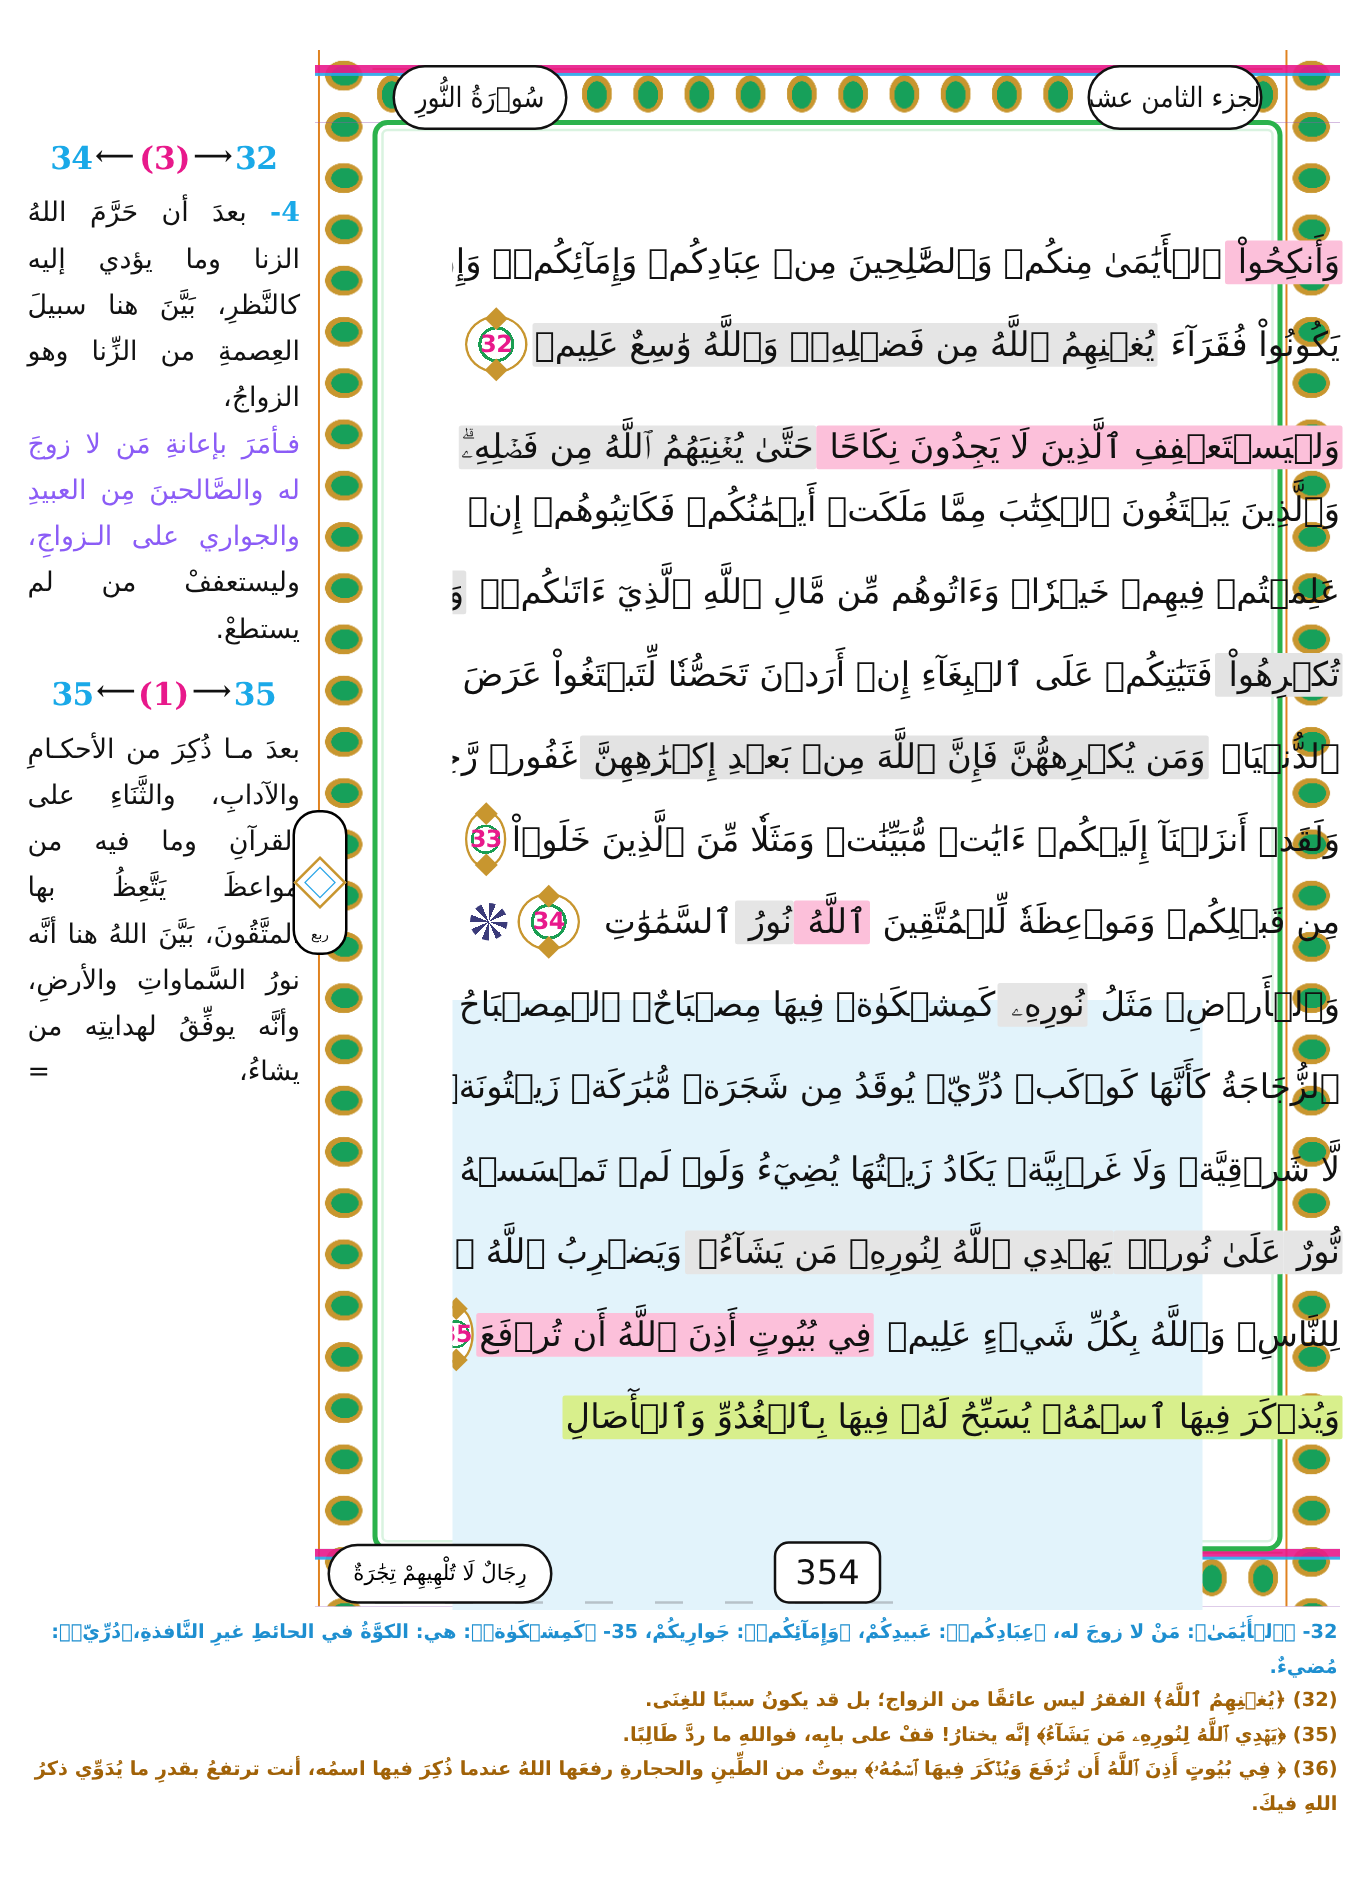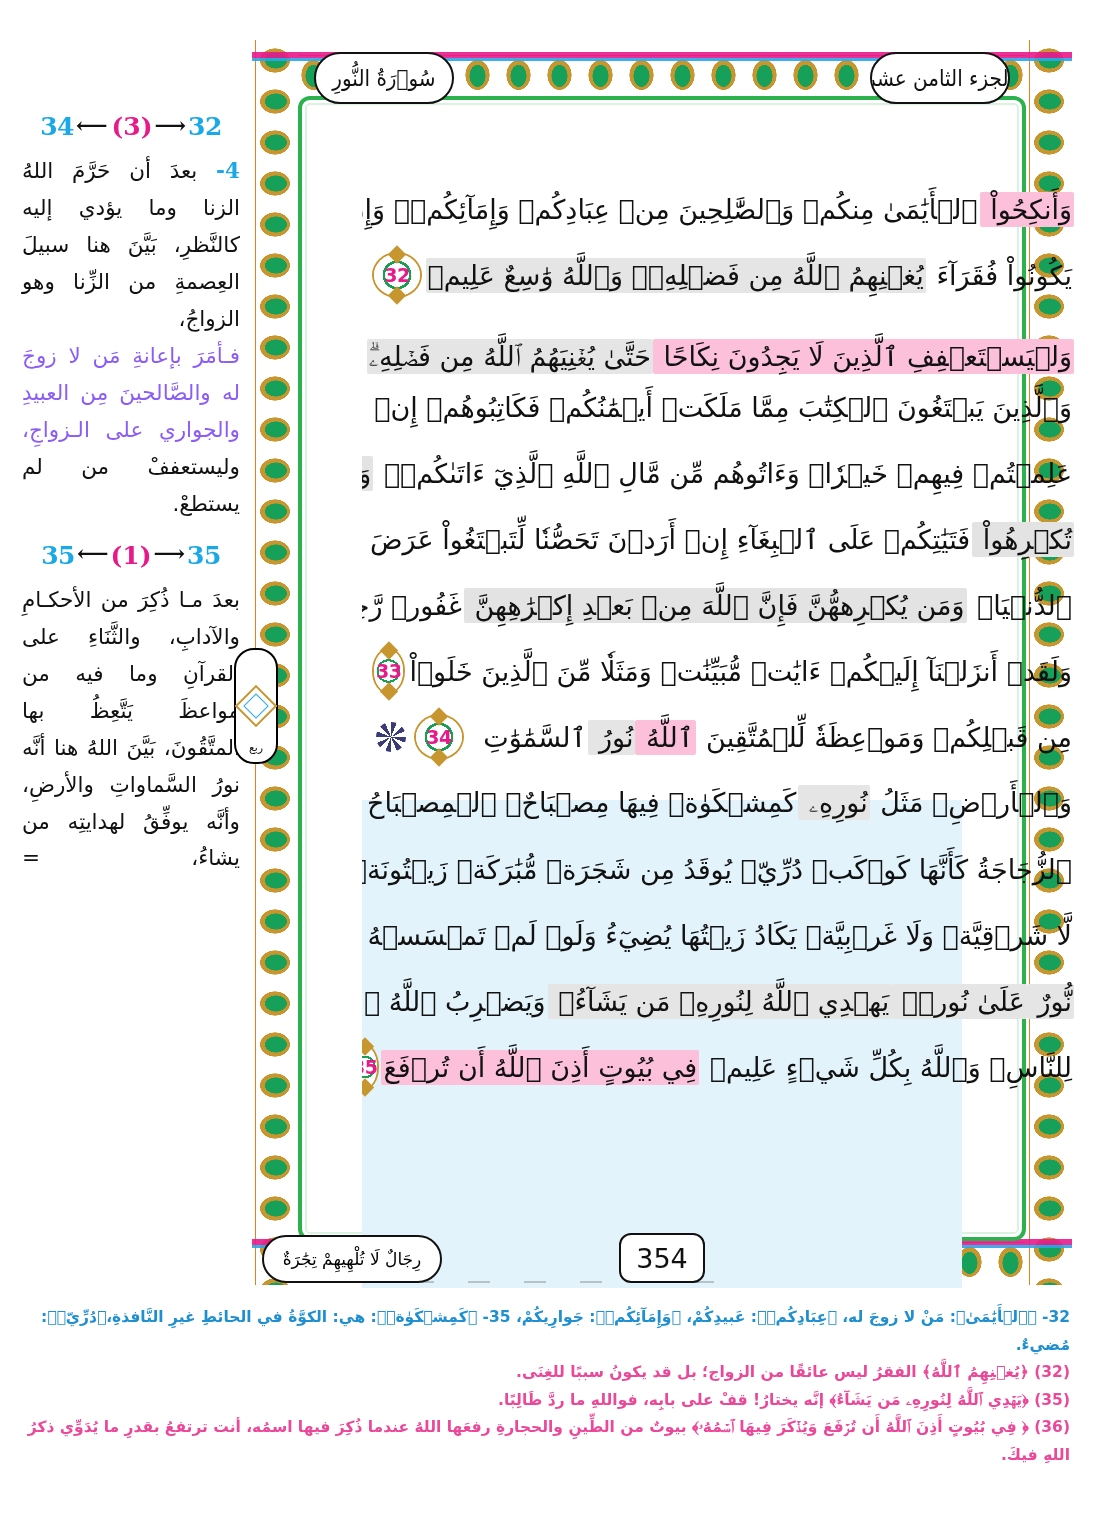--- a/index.html
+++ b/index.html
@@ -299,31 +299,30 @@
     font-size: 11px; color: #111;
   }
 
   
   .footnotes {
     position: absolute;
     left: 26px; right: 26px;
     top: 1292px;
     direction: rtl;
     text-align: right;
-    margin-top: 12px;
   }
   .fn-line {
     font-family: "DejaVu Sans", "Liberation Sans", sans-serif;
     font-size: 15.5px;
     line-height: 1.78;
     font-weight: bold;
     white-space: normal;
   }
   .fn-blue { color: #1e8fd0; }
-  .fn-pink { color: #ec4899; }
+  .fn-pink { color: #a16207; }
 
   .tick-row {
     position: absolute;
     left: 300px; top: 1281px;
     width: 420px; height: 5px;
     background-image: linear-gradient(to right, #9aa0a6 0 40%, rgba(0,0,0,0) 40%);
     background-size: 56px 2px;
     background-repeat: repeat-x;
     opacity: .6;
   }
@@ -452,20 +451,25 @@
             <div style="display: flex; align-items: center; width: 100%; justify-content: space-between;">
               <span style="flex: 1 1 auto; text-align: justify;"><span class="seg hl-yellow">نُّورٌ </span><span class="seg hl-yellow">عَلَىٰ نُورٖۚ </span><span class="seg hl-yellow">يَهۡدِي ٱللَّهُ لِنُورِهِۦ مَن يَشَآءُۚ </span><span class="seg hl-none">وَيَضۡرِبُ ٱللَّهُ ٱلۡأَمۡثَٰلَ </span></span>
             </div>
           </div>
           <div class="q-line">
             <div style="display: flex; align-items: center; width: 100%; justify-content: space-between;">
               <span style="flex: 1 1 auto; text-align: justify;"><span class="seg hl-none">لِلنَّاسِۗ وَٱللَّهُ بِكُلِّ شَيۡءٍ عَلِيمٞ </span><span class="seg hl-pink">فِي بُيُوتٍ أَذِنَ ٱللَّهُ أَن تُرۡفَعَ </span></span>
               <span class="ayah-mark">35</span>
             </div>
           </div>
+          <div class="q-line">
+            <div style="display: flex; align-items: center; width: 100%; justify-content: space-between;">
+              <span style="flex: 1 1 auto; text-align: justify;"><span class="seg hl-green">وَيُذۡكَرَ فِيهَا ٱسۡمُهُۥ يُسَبِّحُ لَهُۥ فِيهَا بِٱلۡغُدُوِّ وَٱلۡأٓصَالِ </span></span>
+            </div>
+          </div>
         </div>
     </div>
 
     <div class="cart-rukuu">
       <span>رِجَالٌ لَا تُلْهِيهِمْ تِجَٰرَةٌ</span>
     </div>
     <div class="page-number">354</div>
   </div>
 
   <div class="rubu">

